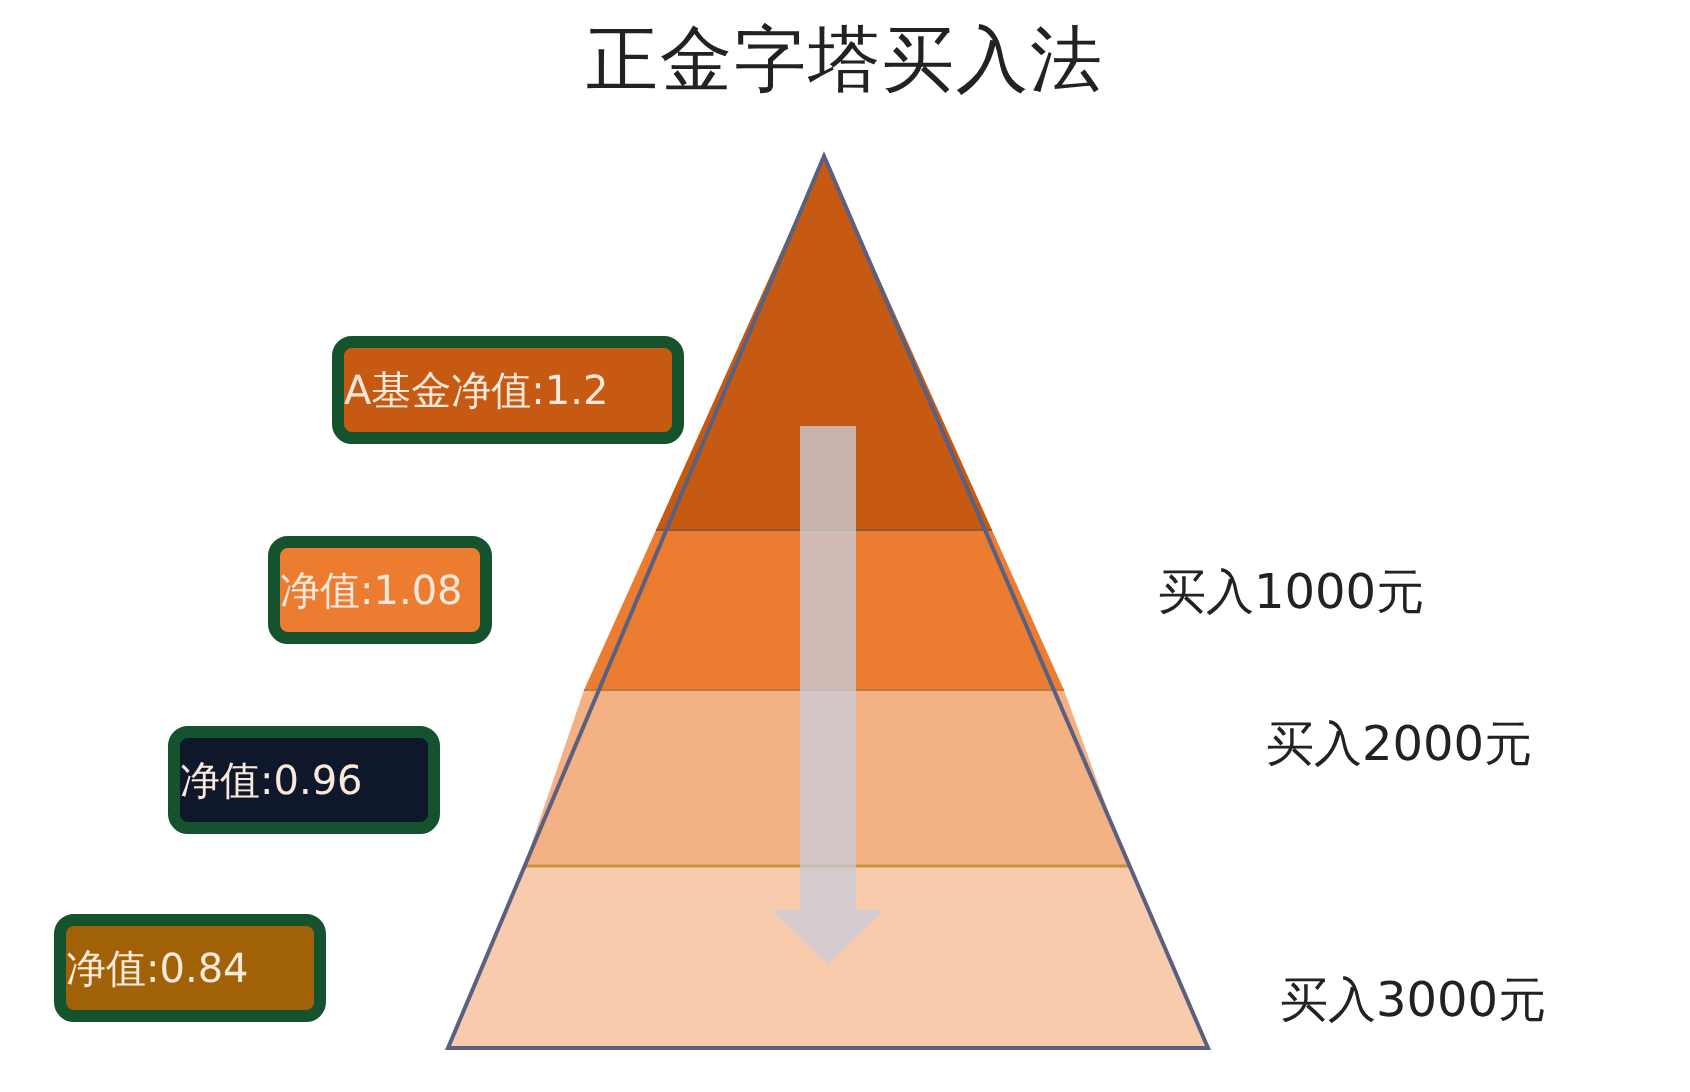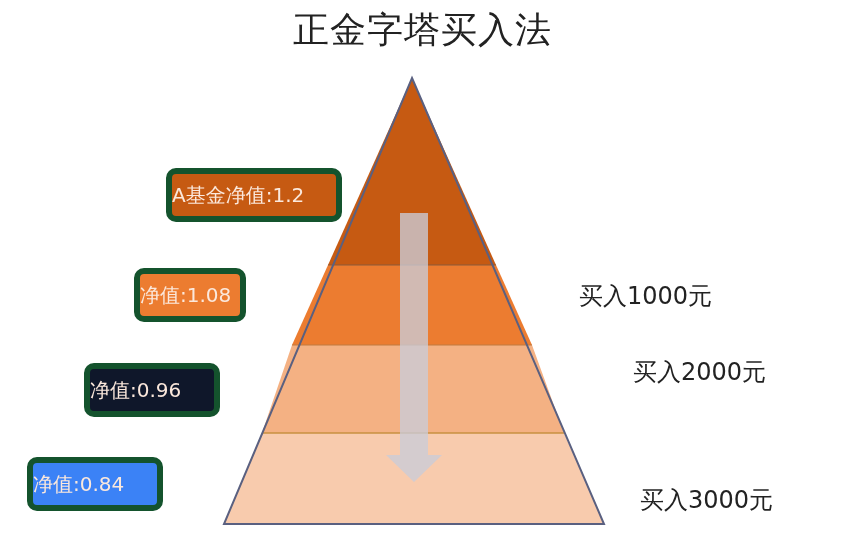--- a/index.html
+++ b/index.html
@@ -34,19 +34,19 @@
 
 <div class="tag" style="left:166px;top:168px;width:176px;height:54px;background:#c65a12;">
   <span>A基金净值:1.2</span>
 </div>
 <div class="tag" style="left:134px;top:268px;width:112px;height:54px;background:#ec7c30;">
   <span>净值:1.08</span>
 </div>
 <div class="tag" style="left:84px;top:363px;width:136px;height:54px;background:#0f172a;">
   <span>净值:0.96</span>
 </div>
-<div class="tag" style="left:27px;top:457px;width:136px;height:54px;background:#3b82f6;">
+<div class="tag" style="left:27px;top:457px;width:136px;height:54px;background:#a16207;">
   <span>净值:0.84</span>
 </div>
 
 <div class="buy" style="left:555px;top:280px;margin-left:24px;">买入1000元</div>
 <div class="buy" style="left:597px;top:356px;margin-left:36px;">买入2000元</div>
 <div class="buy" style="left:640px;top:484px;">买入3000元</div>
 
 </body></html>

